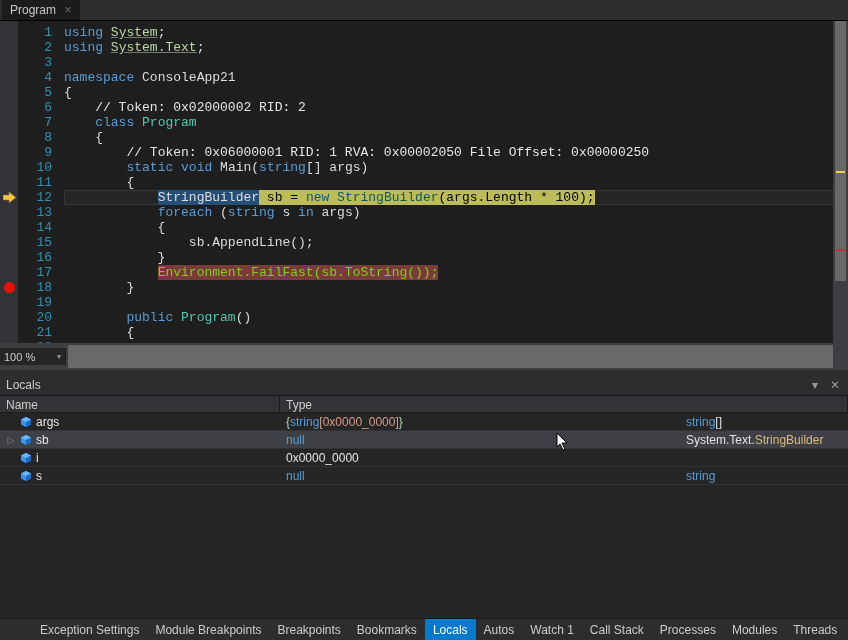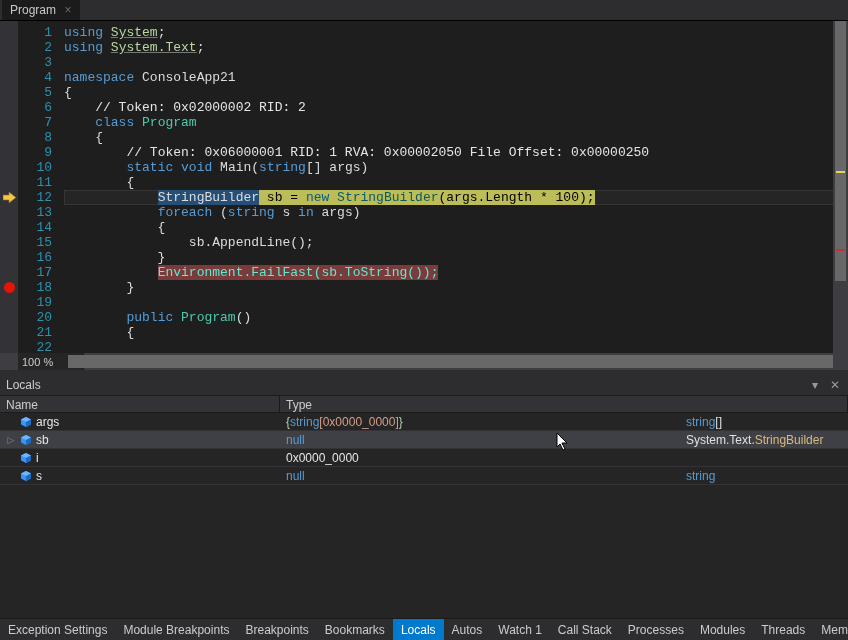--- a/index.html
+++ b/index.html
@@ -50,21 +50,21 @@
   .kw   { color: #569cd6; }
   .ns   { color: #b8d7a3; }
   .type { color: #4ec9b0; }
   .cmt  { color: #e5e5e5; }
   .id   { color: #dcdcdc; }
   .pl   { color: #dcdcdc; }
 
   .selword { background: #264f78; color: #dcdcdc; padding: 0; }
   .statement-hl { background: #bcbd59; color: #000; }
   .statement-hl .type, .statement-hl .kw { color:#0b4a6e; }
-  .bp-hl { background: #7a3b3b; color: #5eead4; }
+  .bp-hl { background: #7a3b3b; color: #84cc16; }
   .underline { text-decoration: underline; text-decoration-color: rgba(255,255,255,0.4); }
 
   .arrow-glyph {
     position: absolute; left: 2px; width: 14px; height: 14px;
     display: flex; align-items: center; justify-content: center;
   }
   .bp-glyph {
     position: absolute; left: 4px; width: 11px; height: 11px;
     background: #e51400; border-radius: 50%;
   }
@@ -79,22 +79,22 @@
   .vscroll {
     position: absolute; right: 0; top: 0; bottom: 0; width: 15px;
     background: #3e3e42;
   }
   .vscroll .thumb {
     position: absolute; left: 2px; right: 2px; top: 0; height: 260px;
     background: #686868;
   }
   .vscroll .mark { position:absolute; left:3px; right:3px; height:2px; }
   .hscroll-row {
-    position: absolute; left:0; right:0; bottom:0; height:17px;
-    background: #3e3e42; display:flex; align-items:center;padding-left:18px;
+    position: absolute; left:0; right:0; bottom:0; height:27px;
+    background: #3e3e42; display:flex; align-items:center;
   }
   .hscroll-row .hthumb {
     position:absolute; left:68px; right:15px; top:2px; bottom:2px;
     background:#686868;
   }
   .zoom-box {
     width: 66px; height: 17px; display: flex; align-items: center;
     padding: 0 4px; background: #252526; border-right:1px solid #1b1b1c;
     color: #ccc; font-size: 11px; justify-content: space-between;
   }
@@ -142,21 +142,21 @@
   .type-yellow { color:#d7ba7d; }
 
   .cursor-arrow {
     position:absolute; width:14px; height:20px; pointer-events:none;
   }
 
   
   .toolstrip {
     height: 22px; background: #2d2d30; display:flex; align-items:center;
     font-size: 12px; color:#ccc; border-top: 1px solid #1b1b1c;
-    overflow:hidden; position: relative;
+    overflow:hidden; position: relative; padding-left: 32px;
   }
   .toolstrip .tab {
     padding: 0 8px; line-height: 22px; height: 22px;
     color: #ccc; white-space:nowrap;
   }
   .toolstrip .tab.active {
     background: #007acc; color: #fff;
   }
 </style>
 </head>

